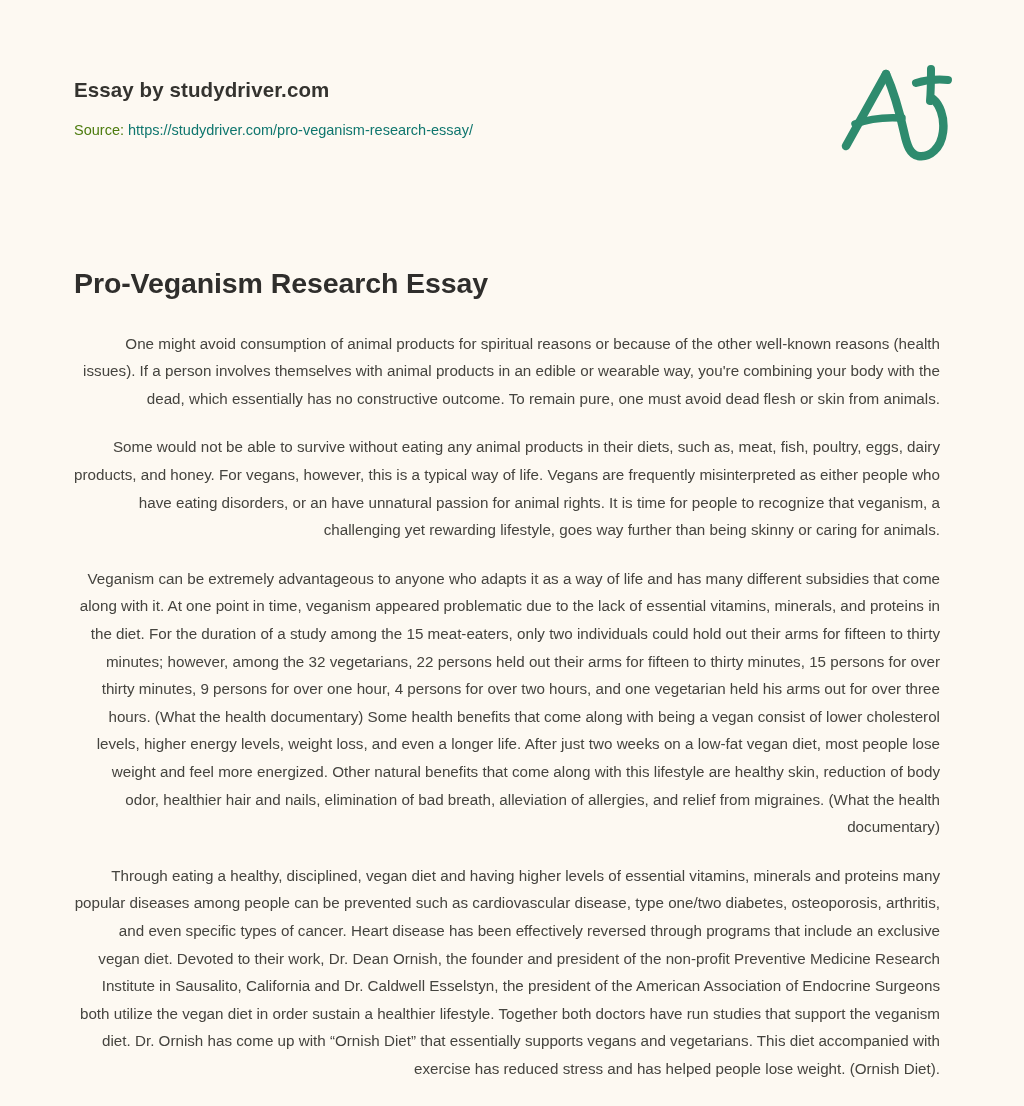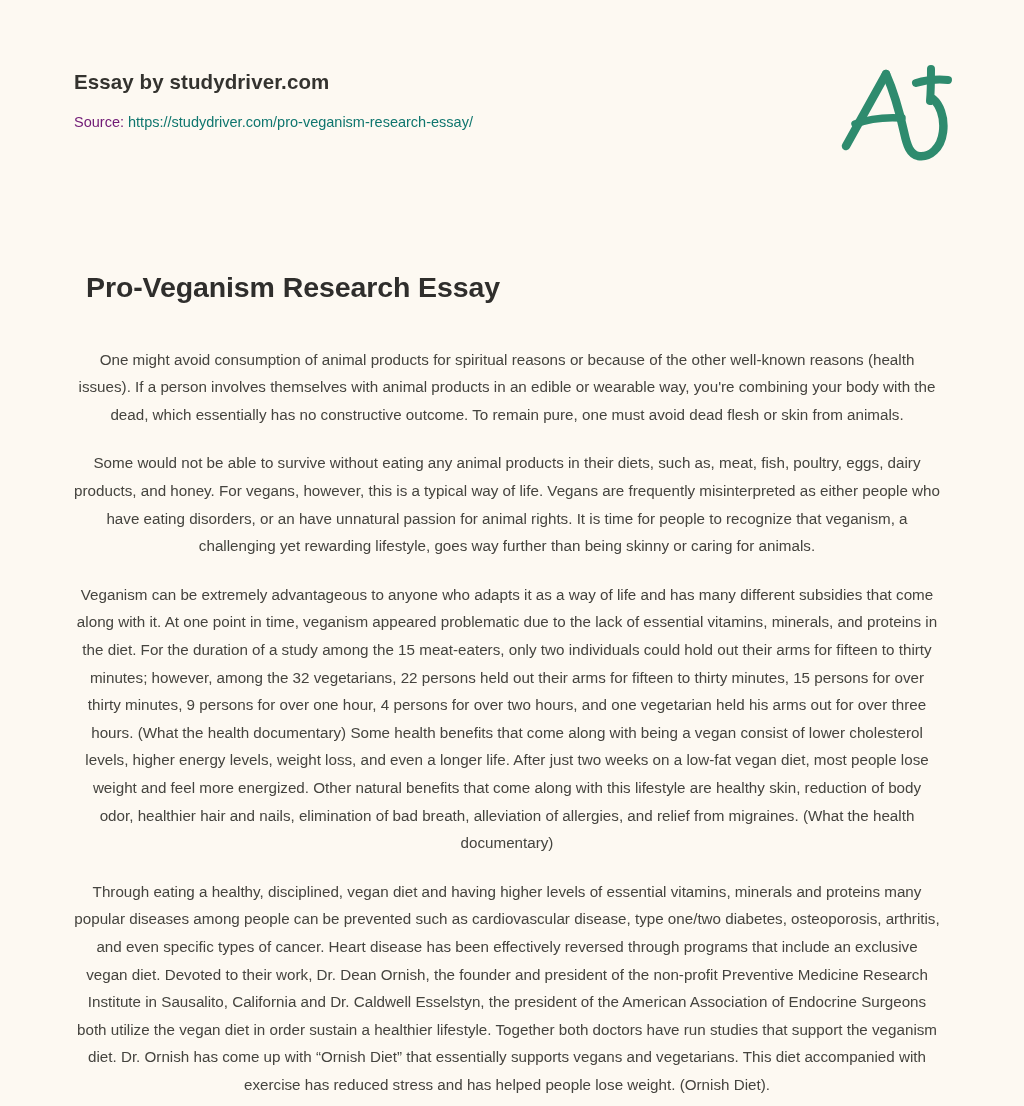--- a/index.html
+++ b/index.html
@@ -15,21 +15,21 @@
     color: #3b3a38;
     overflow: hidden;
     position: relative;
   }
 
   .page {
     position: relative;
     width: 1024px;
     height: 1106px;
     box-sizing: border-box;
-    padding: 8px 74px;
+    padding: 16px 74px;
   }
 
   
   .header {
     position: relative;
     padding-top: 62px;
     height: 122px;
     box-sizing: border-box;
   }
 
@@ -42,21 +42,21 @@
     margin: 0 0 18px 0;
   }
 
   .source-line {
     font-size: 14.5px;
     line-height: 1.3;
     margin: 0;
     white-space: nowrap;
   }
   .source-label {
-    color: #701a75;
+    color: #4d7c0f;
   }
   .source-url {
     color: #0f766e;
     text-decoration: none;
   }
 
   
   .logo {
     position: absolute;
     top: 58px;
@@ -71,34 +71,34 @@
     height: 104px;
   }
 
   
   .doc-title {
     font-size: 28.5px;
     font-weight: 600;
     color: #2f2e2c;
     letter-spacing: -0.1px;
     line-height: 1.25;
-    margin: 12px;
+    margin: 0;
     padding-top: 128px;
   }
 
   
   .body-copy {
     padding-top: 28px;
   }
   .body-copy p {
     font-size: 15.2px;
     line-height: 27.6px;
     color: #45443f;
     margin: 0 0 21px 0;
-    text-align: center;
+    text-align: right;
     max-width: 866px;
   }
   .body-copy p:last-child {
     margin-bottom: 0;
   }
   .trailing-mark {
     font-size: 15.2px;
     line-height: 27.6px;
     color: #45443f;
     margin: 21px 0 0 0;

